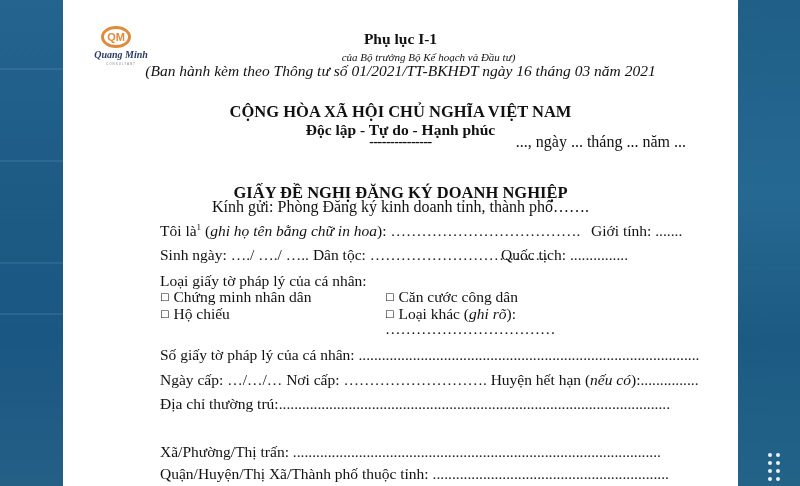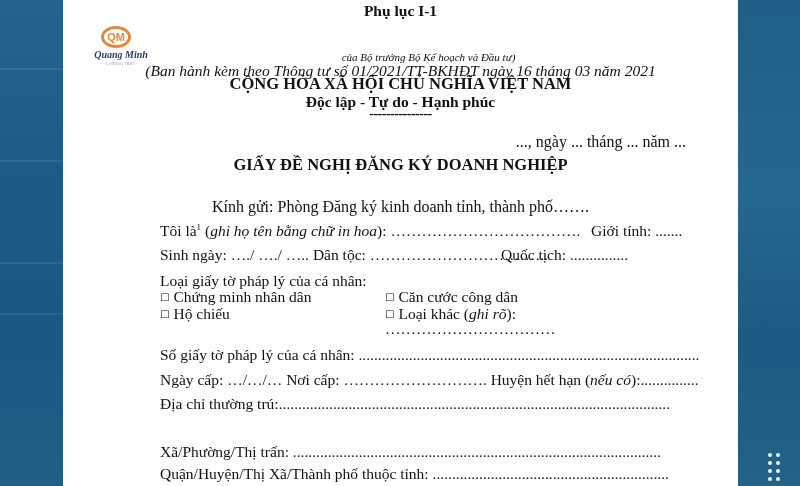--- a/index.html
+++ b/index.html
@@ -36,21 +36,21 @@
     position:absolute; left:0; top:23px; width:60px; text-align:center;
     font-style:italic; font-size:10px; color:#2a3b66; font-weight:bold;
   }
   .logo-sub {
     position:absolute; left:8px; top:36px; width:44px; text-align:center;
     font-size:3px; color:#7a86a0; letter-spacing:1px;
     font-family:"Liberation Sans", sans-serif;
   }
 
   .center { position:absolute; left:0; width:675px; text-align:center; white-space:nowrap; }
-  .bold { font-weight:bold; }
+  .bold { font-weight:bold;margin-top:28px; }
   .ital { font-style:italic; }
   .t-appendix { top:2px; font-size:15.5px; }
   .t-issued1 { top:25px; font-size:15.5px;margin-top:37px; }
   .t-issued2 { top:51px; font-size:11px;margin-left:28px; }
   .t-nation { top:74px; font-size:16.5px; }
   .t-motto { top:93px; font-size:15.5px; }
   .t-dash { top:106px; font-size:14px; letter-spacing:-0.5px; }
   .t-date { position:absolute; right:52px; top:133px; font-size:16px; white-space:nowrap; }
   .t-title1 { top:155px; font-size:16.5px; }
   .t-title2 { top:173px; font-size:16.5px; }

